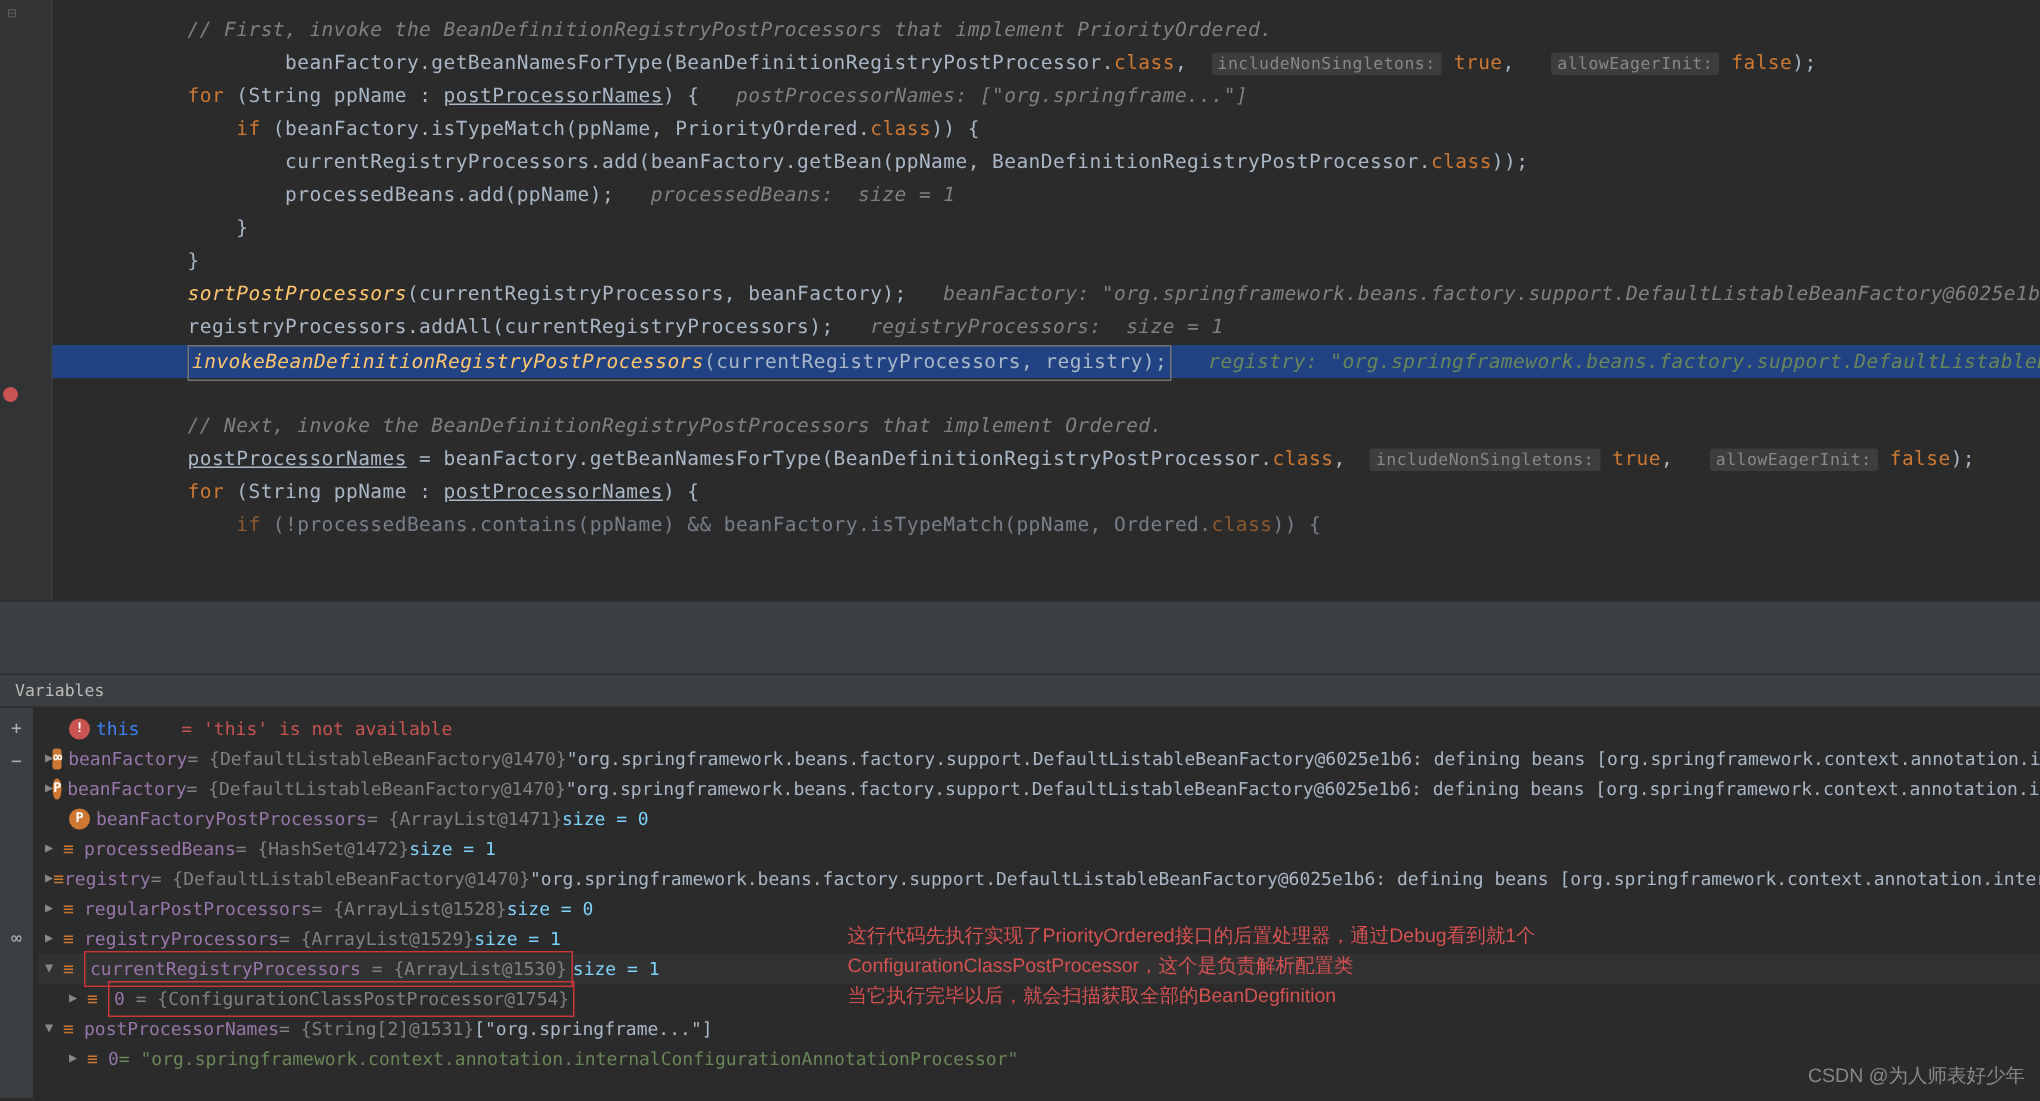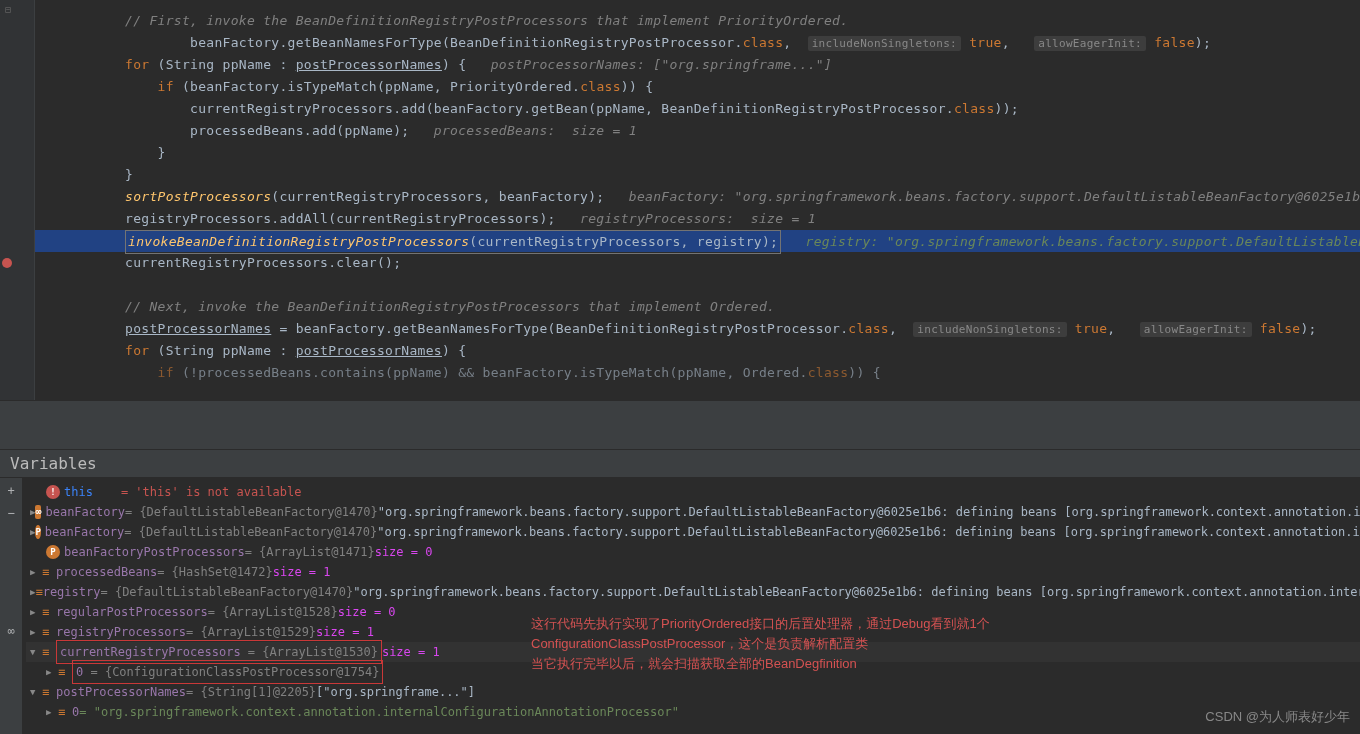--- a/index.html
+++ b/index.html
@@ -69,21 +69,21 @@
   background: #3c3f41;
   border-top: 1px solid #2b2b2b;
   border-bottom: 1px solid #2b2b2b;
 }
 
 .variables-panel {
   background: #2b2b2b;
 }
 .variables-header {
   padding: 4px 10px;
-  font-size: 16px;
+  font-size: 11px;
   color: #bbb;
   background: #3c3f41;
   border-bottom: 1px solid #2b2b2b;
 }
 .var-toolbar {
   position: absolute;
   left: 0;
   width: 22px;
   background: #3c3f41;
   height: 260px;
@@ -129,21 +129,21 @@
   font-weight: bold;
   margin-right: 4px;
 }
 .icon-err { background: #c75450; color: #fff; }
 .icon-inf { background: #cc7832; color: #fff; border-radius: 2px; font-size: 10px; width: 16px; }
 .icon-p { background: #cc7832; color: #fff; font-weight: bold; }
 .icon-list { color: #cc7832; font-size: 12px; width: 14px; }
 .var-name { color: #9876aa; }
 .var-name-red { color: #3b82f6; }
 .var-type { color: #808080; }
-.var-val { color: #d946ef; }
+.var-val { color: #7dd3fc; }
 .var-str-val { color: #a9b7c6; }
 .var-text-red { color: #c75450; margin-left: 28px; }
 .var-hl { background: #323232; }
 .red-box2 {
   border: 1px solid #c93838;
   padding: 1px 3px;
 }
 .annotation {
   position: absolute;
   color: #d45252;
@@ -173,21 +173,20 @@
     <div class="line"><span>        beanFactory.getBeanNamesForType(BeanDefinitionRegistryPostProcessor.</span><span class="keyword">class</span><span>,  </span><span class="hint-bg">includeNonSingletons:</span><span class="keyword"> true</span><span>,   </span><span class="hint-bg">allowEagerInit:</span><span class="keyword"> false</span><span>);</span></div>
     <div class="line"><span class="keyword">for</span><span> (String ppName : </span><span class="var-underline">postProcessorNames</span><span>) {   </span><span class="inline-hint">postProcessorNames: ["org.springframe..."]</span></div>
     <div class="line">    <span class="keyword">if</span><span> (beanFactory.isTypeMatch(ppName, PriorityOrdered.</span><span class="keyword">class</span><span>)) {</span></div>
     <div class="line"><span>        currentRegistryProcessors.add(beanFactory.getBean(ppName, BeanDefinitionRegistryPostProcessor.</span><span class="keyword">class</span><span>));</span></div>
     <div class="line"><span>        processedBeans.add(ppName);   </span><span class="inline-hint">processedBeans:  size = 1</span></div>
     <div class="line"><span>    }</span></div>
     <div class="line"><span>}</span></div>
     <div class="line"><span class="method">sortPostProcessors</span><span>(currentRegistryProcessors, beanFactory);   </span><span class="inline-hint">beanFactory: "org.springframework.beans.factory.support.DefaultListableBeanFactory@6025e1b6:</span></div>
     <div class="line"><span>registryProcessors.addAll(currentRegistryProcessors);   </span><span class="inline-hint">registryProcessors:  size = 1</span></div>
     <div class="line highlighted"><span class="red-box"><span class="method">invokeBeanDefinitionRegistryPostProcessors</span><span>(currentRegistryProcessors, registry);</span></span><span class="inline-hint" style="color:#6a8759">   registry: "org.springframework.beans.factory.support.DefaultListableBean</span></div>
-    <div class="line"><span>currentRegistryProcessors.clear();</span></div>
     <div class="line"></div>
     <div class="line"><span class="comment">// Next, invoke the BeanDefinitionRegistryPostProcessors that implement Ordered.</span></div>
     <div class="line"><span class="var-underline">postProcessorNames</span><span> = beanFactory.getBeanNamesForType(BeanDefinitionRegistryPostProcessor.</span><span class="keyword">class</span><span>,  </span><span class="hint-bg">includeNonSingletons:</span><span class="keyword"> true</span><span>,   </span><span class="hint-bg">allowEagerInit:</span><span class="keyword"> false</span><span>);</span></div>
     <div class="line"><span class="keyword">for</span><span> (String ppName : </span><span class="var-underline">postProcessorNames</span><span>) {</span></div>
     <div class="line" style="opacity:0.6"><span class="keyword">    if</span><span> (!processedBeans.contains(ppName) &amp;&amp; beanFactory.isTypeMatch(ppName, Ordered.</span><span class="keyword">class</span><span>)) {</span></div>
   </div>
 </div>
 
 <div class="debug-divider"></div>
 
@@ -261,32 +260,32 @@
         </div>
       <div class="var-row var-indent-1">
           <span class="arrow">▶</span>
           <span class="icon-list">≡</span>
           <span class="red-box2"><span class="var-name">0</span><span class="var-type"> = {ConfigurationClassPostProcessor@1754}</span></span>
         </div>
       <div class="var-row var-indent-0">
           <span class="arrow">▼</span>
           <span class="icon-list">≡</span>
           <span class="var-name">postProcessorNames</span>
-          <span class="var-type"> = {String[1]@2205}</span>
+          <span class="var-type"> = {String[2]@1531}</span>
           <span class="var-str-val"> ["org.springframe..."]</span>
         </div>
       <div class="var-row var-indent-1">
           <span class="arrow">▶</span>
           <span class="icon-list">≡</span>
           <span class="var-name">0</span>
           <span style="color:#6a8759"> = "org.springframework.context.annotation.internalConfigurationAnnotationProcessor"</span>
         </div>
     </div>
   </div>
 </div>
 
-<div class="annotation" style="top:614px;left:531px">
+<div class="annotation" style="top:614px;left:565px">
   <div>这行代码先执行实现了PriorityOrdered接口的后置处理器，通过Debug看到就1个</div>
   <div>ConfigurationClassPostProcessor，这个是负责解析配置类</div>
   <div>当它执行完毕以后，就会扫描获取全部的BeanDegfinition</div>
 </div>
 
 <div class="watermark">CSDN @为人师表好少年</div>
 
 </body></html>

